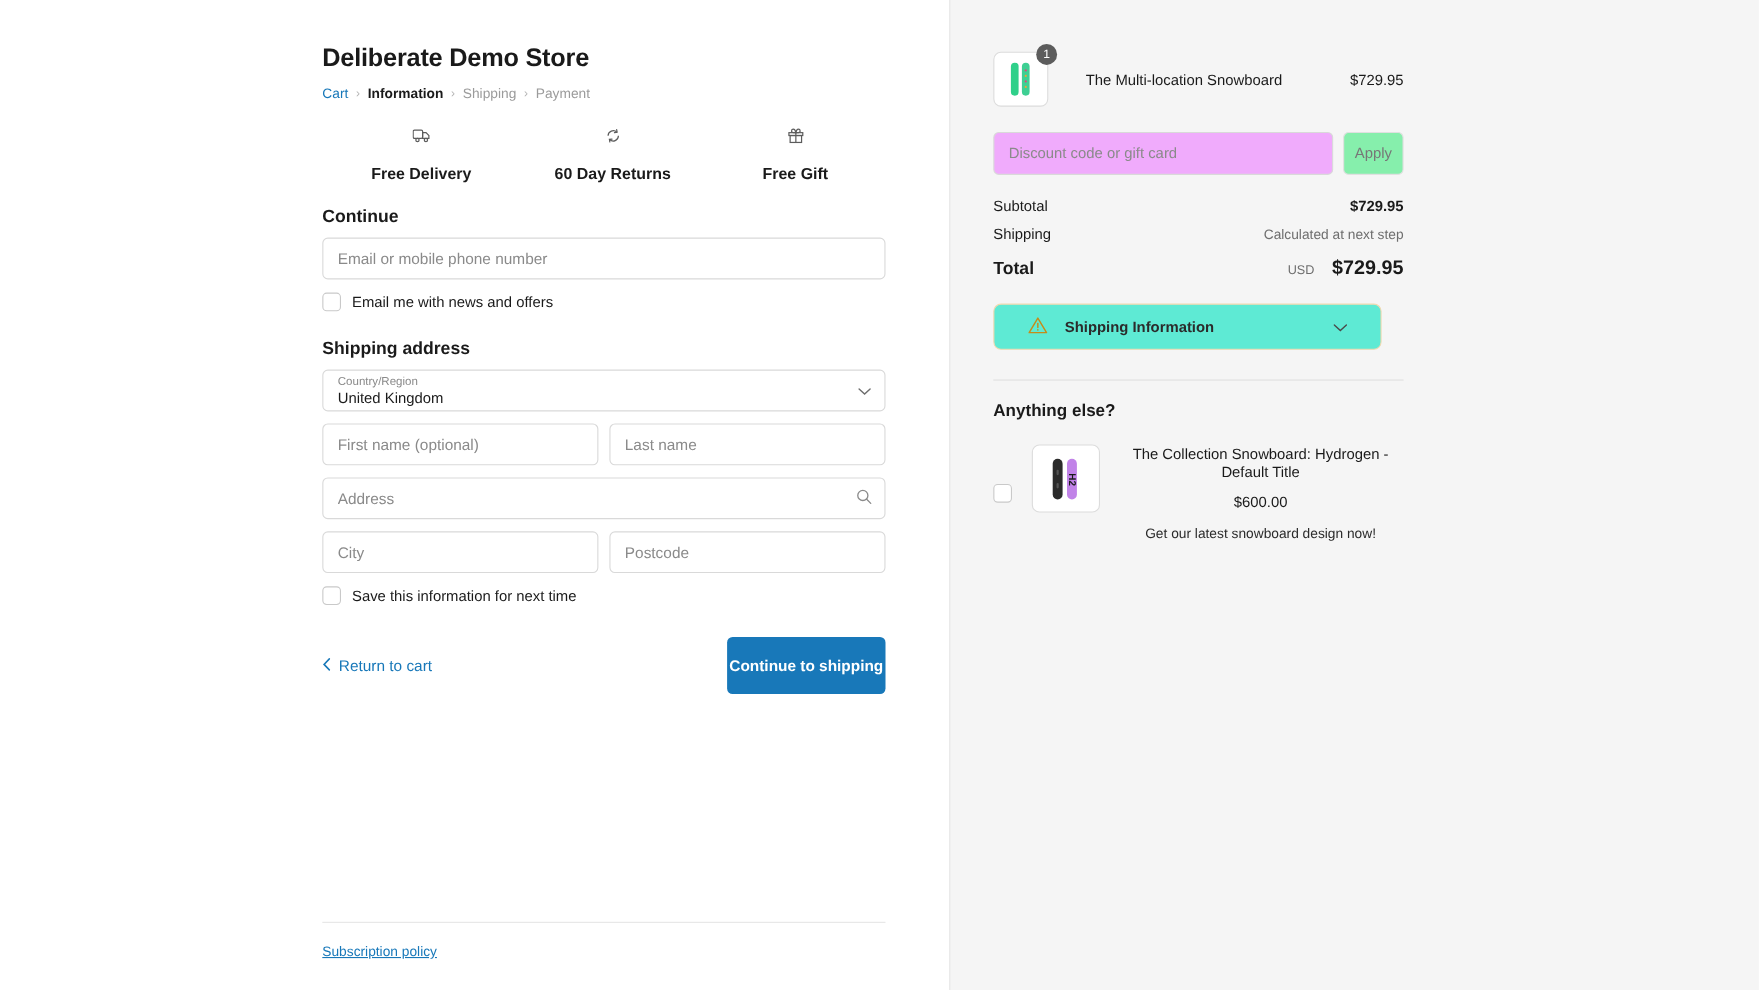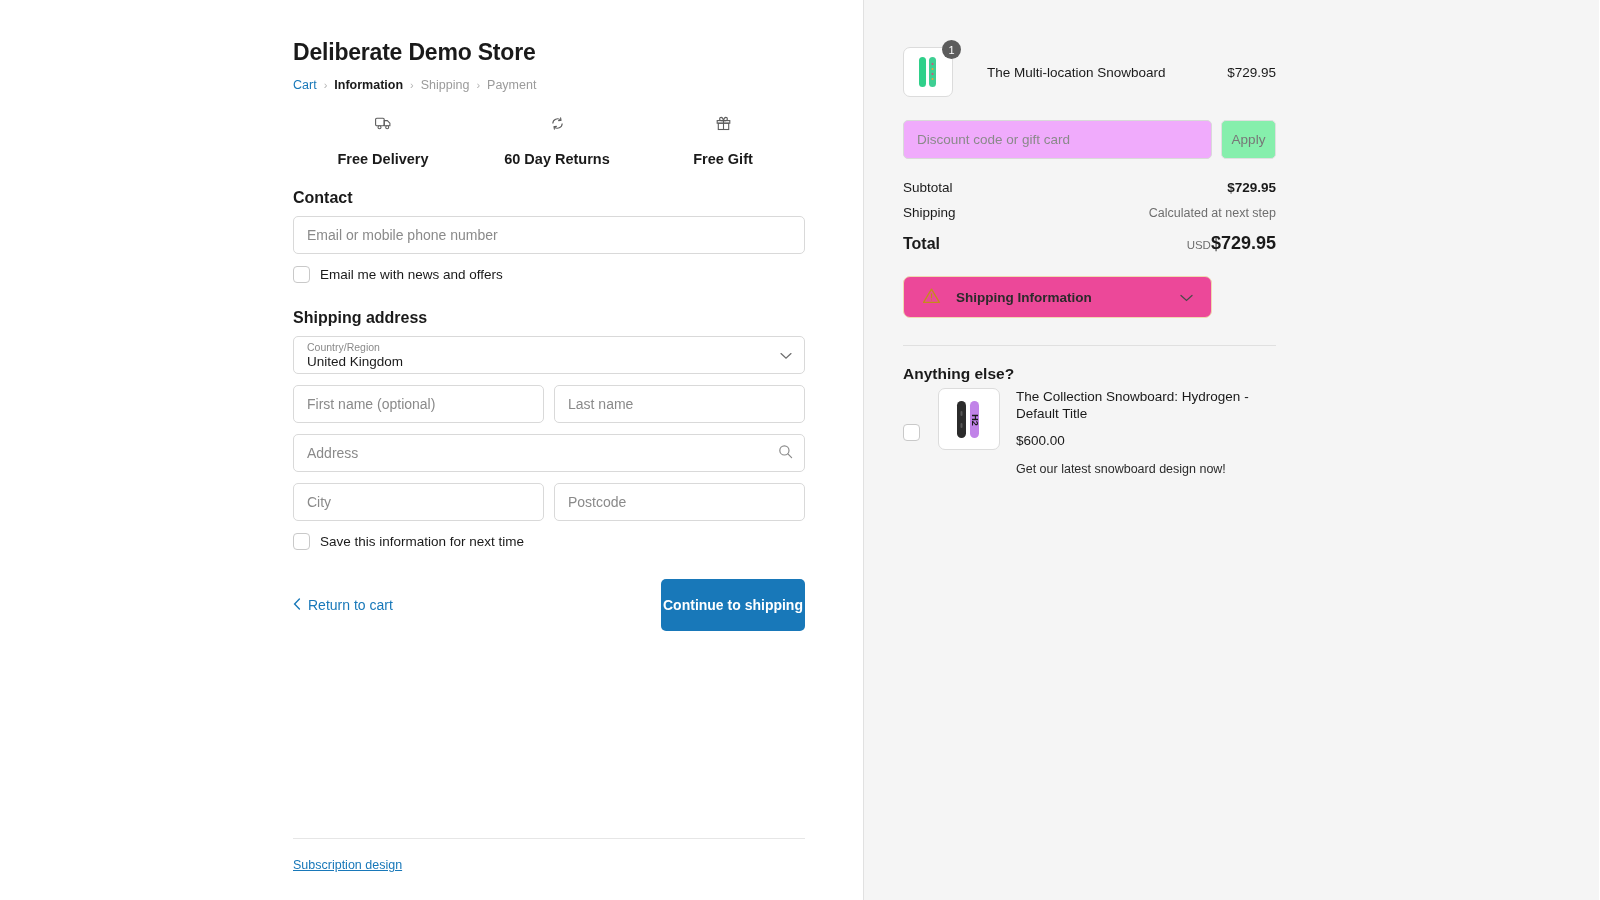--- a/index.html
+++ b/index.html
@@ -217,53 +217,53 @@
   .totals { margin-top: 21px; }
   .t-row {
     display: flex; justify-content: space-between; align-items: baseline;
     margin-bottom: 10px;
   }
   .t-label { font-size: 13.5px; color: #1a1a1a; }
   .t-val { font-size: 13.5px; color: #1a1a1a; font-weight: bold; }
   .t-val-muted { font-size: 12.5px; color: #6e6e6e; font-weight: normal; }
   .t-row.total { margin-top: 13px; margin-bottom: 0; }
   .t-row.total .t-label { font-size: 16px; font-weight: bold; }
-  .t-total-right { display: flex; align-items: baseline; gap: 0; }
+  .t-total-right { display: flex; align-items: baseline; gap: 16px; }
   .t-cur { font-size: 11.5px; color: #6e6e6e; }
   .t-big { font-size: 18px; font-weight: bold; color: #1a1a1a; }
 
   .notice {
     margin-top: 22px;
-    width: 309px;
+    width: 353px;
     min-height: 42px;
-    background: #ec4899;
+    background: #5eead4;
     border: 1px solid #f0d9b0;
     border-radius: 7px;
     display: flex; align-items: center;
-    padding: 0 18px;
+    padding: 0 30px;
     cursor: pointer;
   }
   .notice-text {
     flex: 1;
     margin-left: 15px;
     font-size: 13.5px;
     font-weight: bold;
     color: #2b2b2b;
   }
 
   .divider { margin-top: 27px; border-top: 1px solid #e0e0e0; }
 
   .anything-title {
     margin-top: 19px;
     font-size: 15.5px;
     font-weight: bold;
     color: #1a1a1a;
   }
 
-  .upsell { margin-top: 5px; display: flex; align-items: flex-start; }
+  .upsell { margin-top: 21px; display: flex; align-items: flex-start; text-align: center; }
   .up-cbox {
     width: 17px; height: 17px;
     border: 1px solid #c9c9c9; border-radius: 4px; background: #fff;
     flex: none; margin-top: 36px;
   }
   .up-thumb {
     width: 62px; height: 62px;
     border: 1px solid #dcdcdc; border-radius: 7px; background: #fff;
     margin-left: 18px; flex: none;
     display: flex; align-items: center; justify-content: center;
@@ -324,21 +324,21 @@
               <rect x="2.3" y="7.2" width="10.4" height="6.3"></rect>
               <line x1="7.5" y1="4.6" x2="7.5" y2="13.5"></line>
               <path d="M7.5 4.6S6.9 1.4 5.2 1.4a1.6 1.6 0 0 0 0 3.2z"></path>
               <path d="M7.5 4.6s0.6-3.2 2.3-3.2a1.6 1.6 0 0 1 0 3.2z"></path>
             </svg>
           </div>
           <div class="badge-label">Free Gift</div>
         </div>
       </div>
 
-      <div class="sec-title">Contact</div>
+      <div class="sec-title">Continue</div>
 
       <div class="field">
         <input type="text" placeholder="Email or mobile phone number" style="">
       </div>
 
       <div class="check-row">
         <div class="cbox"></div>
         <span class="check-label">Email me with news and offers</span>
       </div>
 
@@ -396,21 +396,21 @@
             </svg>
           </span>
           <span>Return to cart</span>
         </a>
         <button class="cta">Continue to shipping</button>
       </div>
 
     </div>
 
     <div class="footer">
-      <a href="#">Subscription design</a>
+      <a href="#">Subscription policy</a>
     </div>
   </div>
 
   <div class="right-col">
     <div class="right-inner">
 
       <div class="line-item">
         <div class="thumb-wrap">
           <div class="thumb">
             <svg width="40" height="40" viewBox="0 0 40 40">

